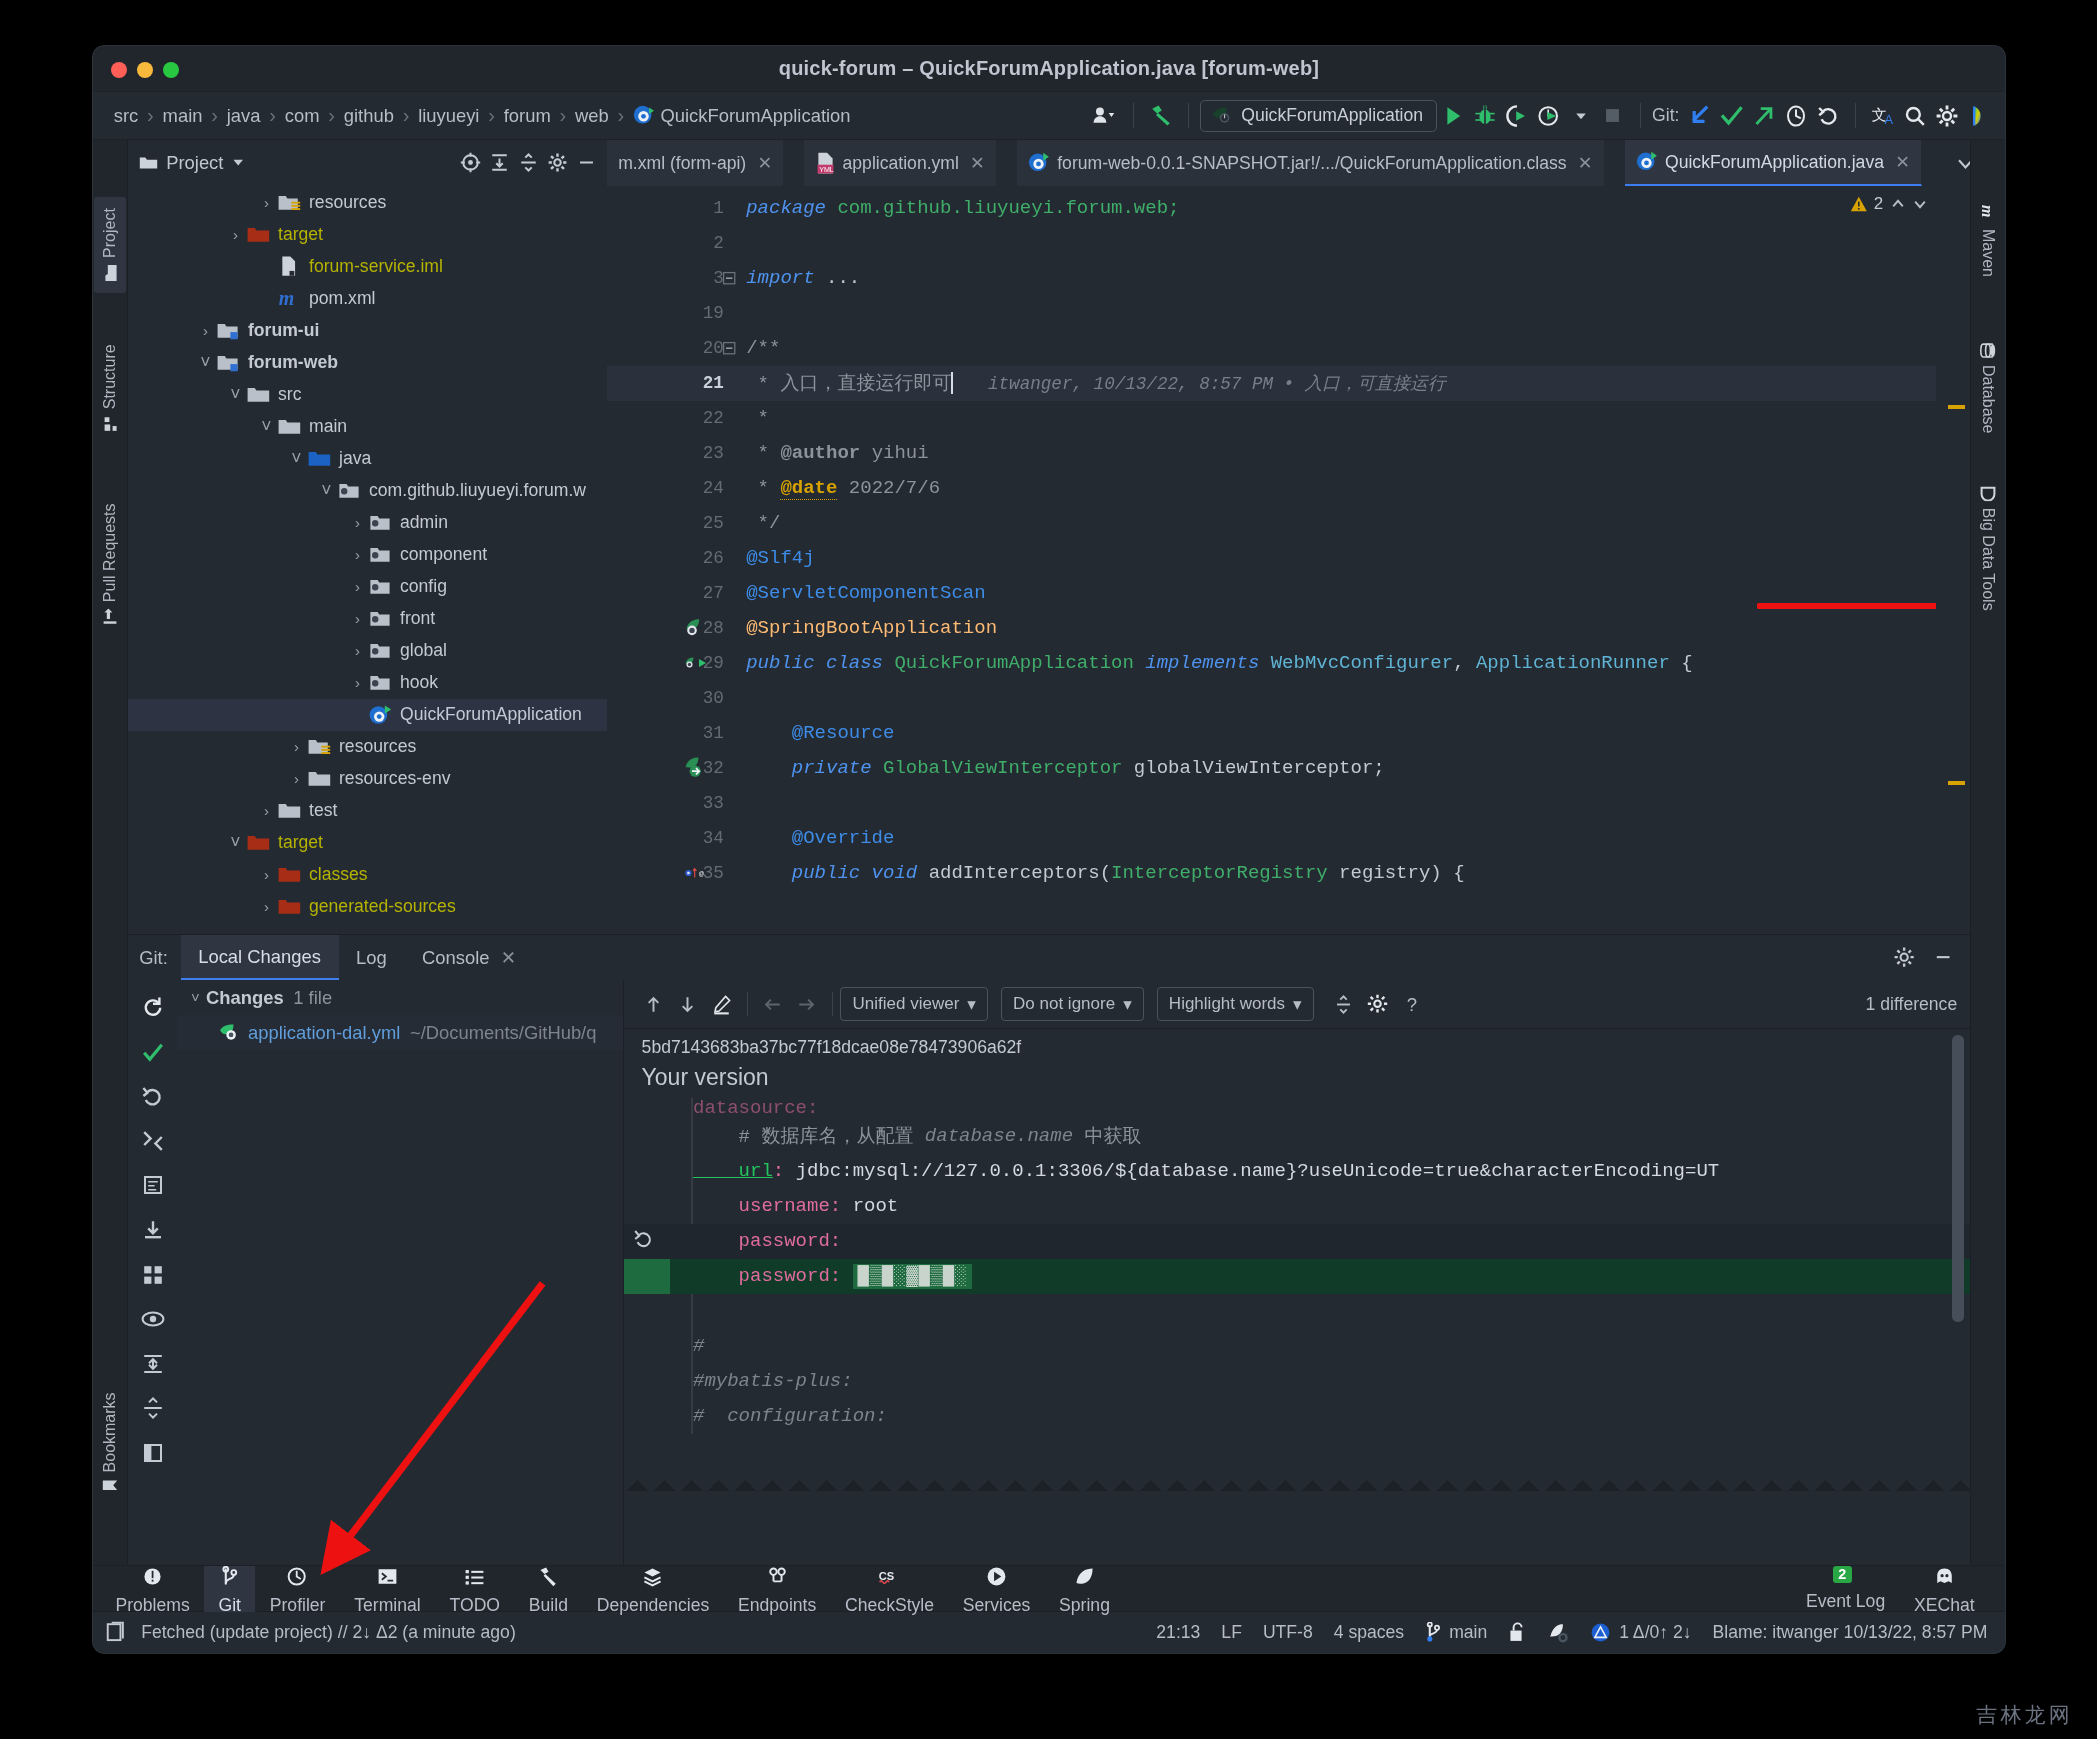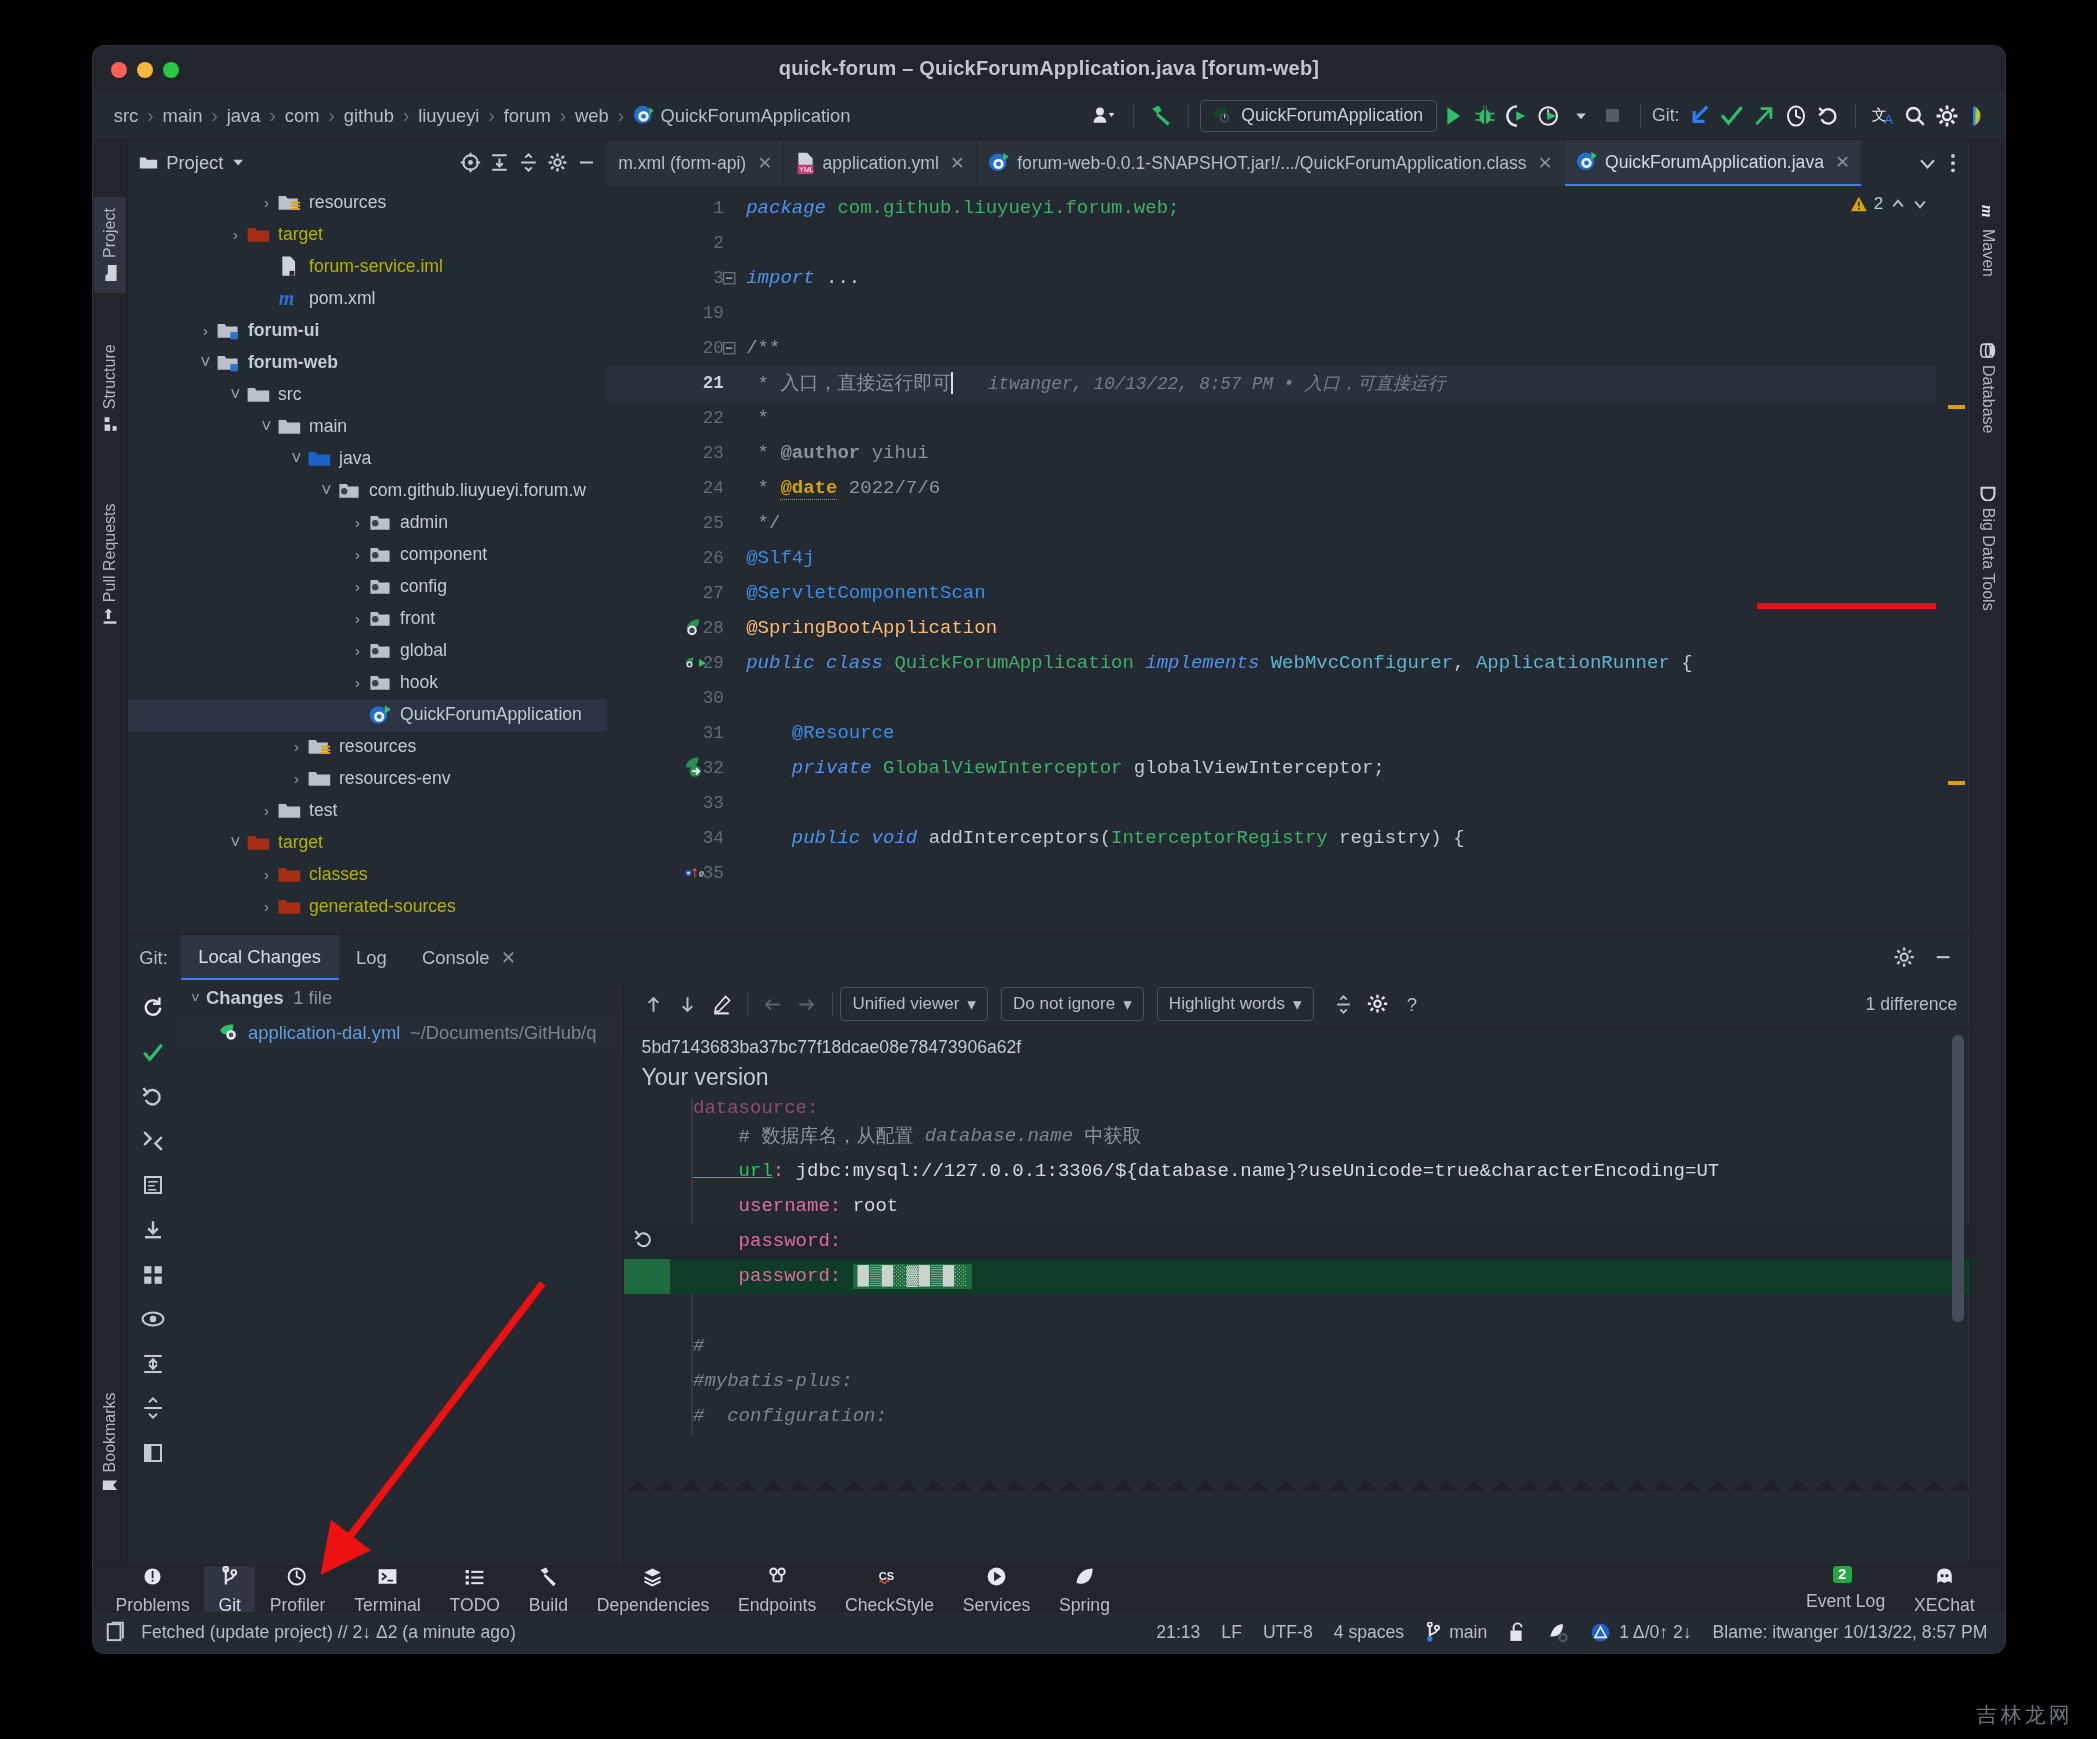--- a/index.html
+++ b/index.html
@@ -88,21 +88,21 @@
   .trow { display: flex; align-items: center; height: 32px; white-space: nowrap; padding-left: 6.4px; }
   .trow.sel { background: #2d3343; }
   .chev { width: 21px; text-align: center; color: #9aa2ac; font-size: 15px; flex: 0 0 21px; }
   .ticon { width: 24px; height: 21px; margin-right: 8px; flex: 0 0 24px; display:flex; align-items:center; justify-content:center;}
   .tlabel.bold { font-weight: bold; }
   .tlabel.yellow { color: #b5b300; }
   .tlabel.plain { color: #c3cad4; }
 
   
   .editor-col { flex: 1; display: flex; flex-direction: column; background: #242a31; min-width: 0; }
-  .tabbar { height: 46px; background: #242a31; display: flex; align-items: stretch; }
+  .tabbar { height: 46px; background: #242a31; display: flex; align-items: stretch; gap: 20px; }
   .etab {
     display: flex; align-items: center; gap: 8px; padding: 0 11.2px;
     color: #b6bdc7; font-size: 17.6px; white-space: nowrap; background:#2b313a;
     border-right:0.8px solid #242a31;
   }
   .etab.active { background: #2f3642; border-bottom: 2.4px solid #3d7ff0; color:#d3d9e2;}
   .etab .x { color: #8a919b; font-size: 17.6px; margin-left: 3.2px; }
   .tabbar-right { margin-left:auto; display:flex; align-items:center; gap:11.2px; padding:0 12.8px; }
 
   .code-wrap { flex: 1; display: flex; position: relative; overflow: hidden; background:#242a31;}
@@ -825,20 +825,21 @@
                   <div class="cline"><span style="color: rgb(140, 147, 157); font-style: normal;"> * </span><span class="annoY">@date</span><span style="color: rgb(140, 147, 157); font-style: normal;"> 2022/7/6</span></div>
                   <div class="cline"><span style="color: rgb(140, 147, 157); font-style: normal;"> */</span></div>
                   <div class="cline"><span style="color: rgb(61, 140, 232);">@Slf4j</span></div>
                   <div class="cline"><span style="color: rgb(61, 140, 232);">@ServletComponentScan</span></div>
                   <div class="cline"><span style="color: #fdba74;">@SpringBootApplication</span></div>
                   <div class="cline"><span style="color: rgb(78, 147, 239); font-style: italic;">public class </span><span style="color: rgb(63, 174, 106);">QuickForumApplication</span><span style="color: rgb(78, 147, 239); font-style: italic;"> implements </span><span style="color: rgb(95, 179, 212);">WebMvcConfigurer</span><span style="color: rgb(195, 202, 212);">, </span><span style="color: rgb(95, 179, 212);">ApplicationRunner</span><span style="color: rgb(195, 202, 212);"> {</span></div>
                   <div class="cline"></div>
                   <div class="cline"><span style="color: rgb(61, 140, 232);">    @Resource</span></div>
                   <div class="cline"><span style="color: rgb(78, 147, 239); font-style: italic;">    private </span><span style="color: rgb(63, 174, 106);">GlobalViewInterceptor</span><span style="color: rgb(195, 202, 212);"> globalViewInterceptor;</span></div>
                   <div class="cline"></div>
+                  <div class="cline"><span style="color: rgb(61, 140, 232);">    @Override</span></div>
                   <div class="cline"><span style="color: rgb(78, 147, 239); font-style: italic;">    public void </span><span style="color: rgb(195, 202, 212);">addInterceptors</span><span style="color: rgb(195, 202, 212);">(</span><span style="color: rgb(63, 174, 106);">InterceptorRegistry</span><span style="color: rgb(195, 202, 212);"> registry</span><span style="color: rgb(195, 202, 212);">) {</span></div>
                 </div>
               <div class="ed-right-rail">
                 <div class="inspect-badge">
                   <span>
                     <svg width="17.6" height="16" viewBox="0 0 22 20">
                         <path d="M11 1 L21 19 L1 19 Z" fill="#d8a200"></path>
                         <rect x="10" y="7" width="2" height="6" fill="#242a31"></rect>
                         <rect x="10" y="15" width="2" height="2" fill="#242a31"></rect>
                       </svg>

